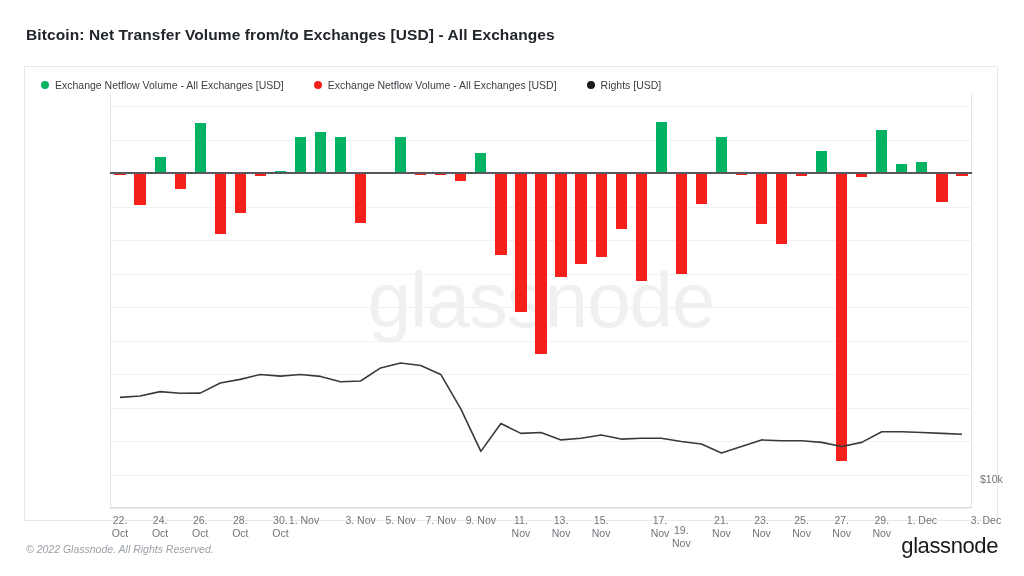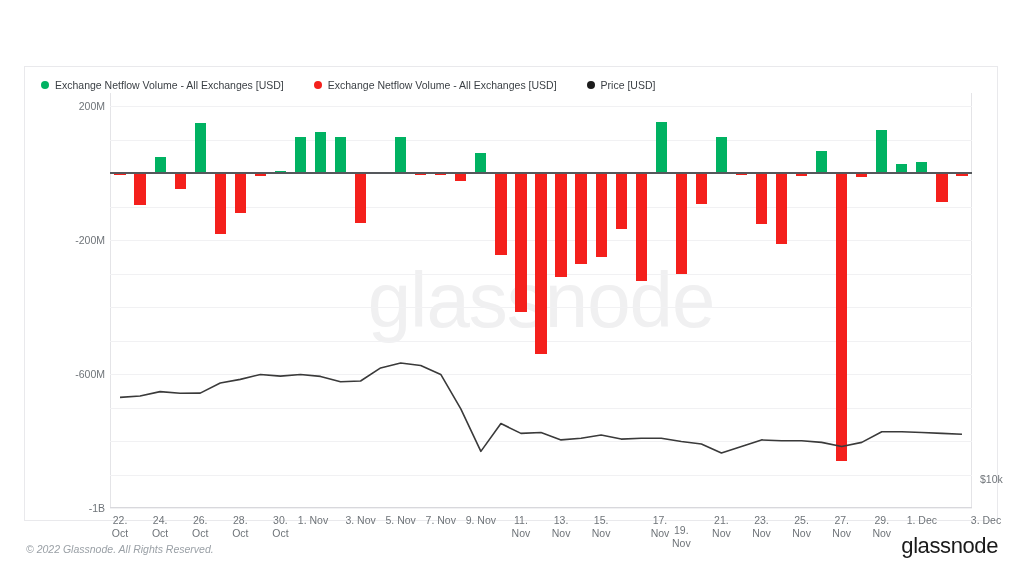--- a/index.html
+++ b/index.html
@@ -81,44 +81,39 @@
     position:absolute;right:26px;top:533px;font-size:22px;color:#1a1a1a;
     letter-spacing:-0.4px;
   }
   svg.priceline{position:absolute;left:0;top:0;overflow:visible;}
 </style>
 </head>
 <body>
 
 <div class="page">
 
+  <div class="title">Bitcoin: Net Transfer Volume from/to Exchanges [USD] - All Exchanges</div>
 
   <div class="card">
 
     <div class="legend">
       <div class="lg-item">
         <span class="lg-dot" style="background:#00b262"></span>
         <span class="lg-label">Exchange Netflow Volume - All Exchanges [USD]</span>
       </div>
       <div class="lg-item">
         <span class="lg-dot" style="background:#f4201c"></span>
         <span class="lg-label">Exchange Netflow Volume - All Exchanges [USD]</span>
       </div>
       <div class="lg-item">
         <span class="lg-dot" style="background:#1c1c1c"></span>
-        <span class="lg-label">Price [USD]</span>
+        <span class="lg-label">Rights [USD]</span>
       </div>
     </div>
 
-    <div class="ylabels" id="ylabels">
-        <div class="ylabel" style="top: 13.4px;">200M</div>
-        <div class="ylabel" style="top: 147.3px;">-200M</div>
-        <div class="ylabel" style="top: 281.1px;">-600M</div>
-        <div class="ylabel" style="top: 415px;">-1B</div>
-      </div>
 
     <div class="plot" id="plot">
       <div class="watermark">glassnode</div>
       <div class="axis-left-line"></div>
       <div class="axis-right-line"></div>
       <div class="axis-bottom-line"></div>
     <div class="gridline" style="top: 13.4px;"></div>
         <div class="gridline" style="top: 46.9px;"></div>
         <div class="gridline" style="top: 80.3px;"></div>
         <div class="gridline" style="top: 113.8px;"></div>
@@ -181,21 +176,21 @@
       </div>
 
     <div class="rlabel" style="left:955px;top:406px;">$10k</div>
 
     <div class="xticks" id="xticks">
         <div class="xtick" style="left: 10.02px;">22.<br>Oct</div>
         <div class="xtick" style="left: 50.12px;">24.<br>Oct</div>
         <div class="xtick" style="left: 90.21px;">26.<br>Oct</div>
         <div class="xtick" style="left: 130.3px;">28.<br>Oct</div>
         <div class="xtick" style="left: 170.4px;">30.<br>Oct</div>
-        <div class="xtick" style="left: 203px;">1. Nov</div>
+        <div class="xtick" style="left: 194px;">1. Nov</div>
         <div class="xtick" style="left: 250.58px;">3. Nov</div>
         <div class="xtick" style="left: 290.67px;">5. Nov</div>
         <div class="xtick" style="left: 330.77px;">7. Nov</div>
         <div class="xtick" style="left: 370.86px;">9. Nov</div>
         <div class="xtick" style="left: 410.95px;">11.<br>Nov</div>
         <div class="xtick" style="left: 451.05px;">13.<br>Nov</div>
         <div class="xtick" style="left: 491.14px;">15.<br>Nov</div>
         <div class="xtick" style="left: 550px;">17.<br>Nov</div>
         <div class="xtick" style="left: 571.33px; margin-top: 10px;">19.<br>Nov</div>
         <div class="xtick" style="left: 611.42px;">21.<br>Nov</div>

